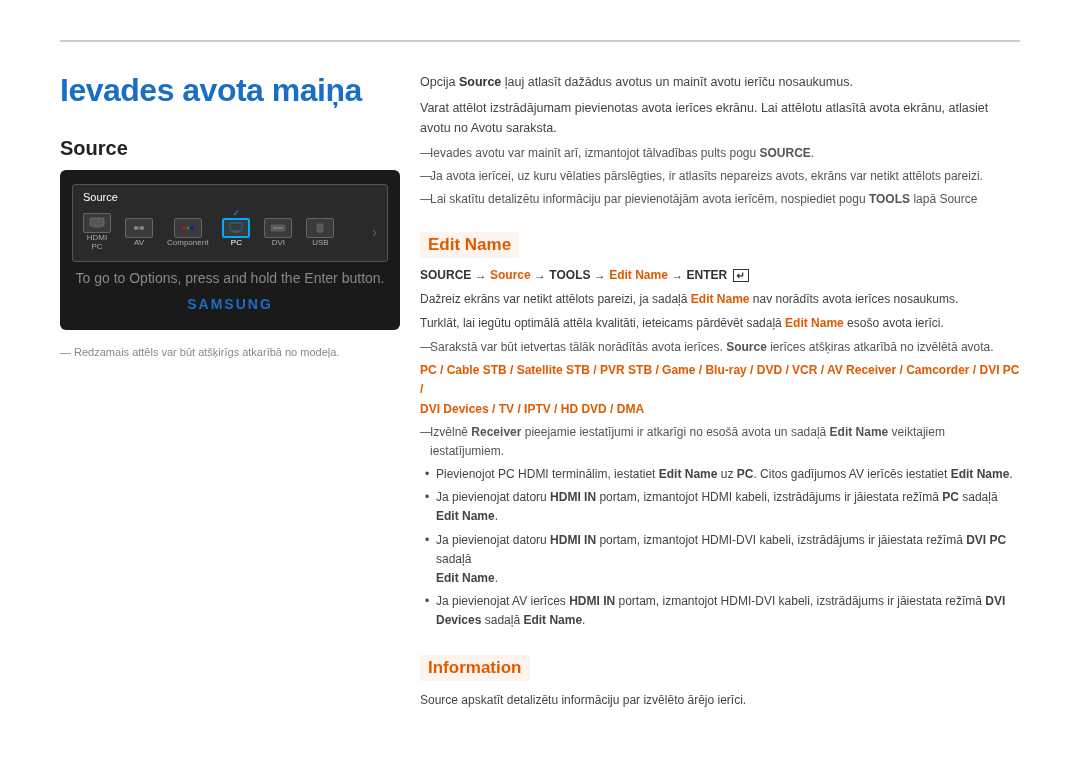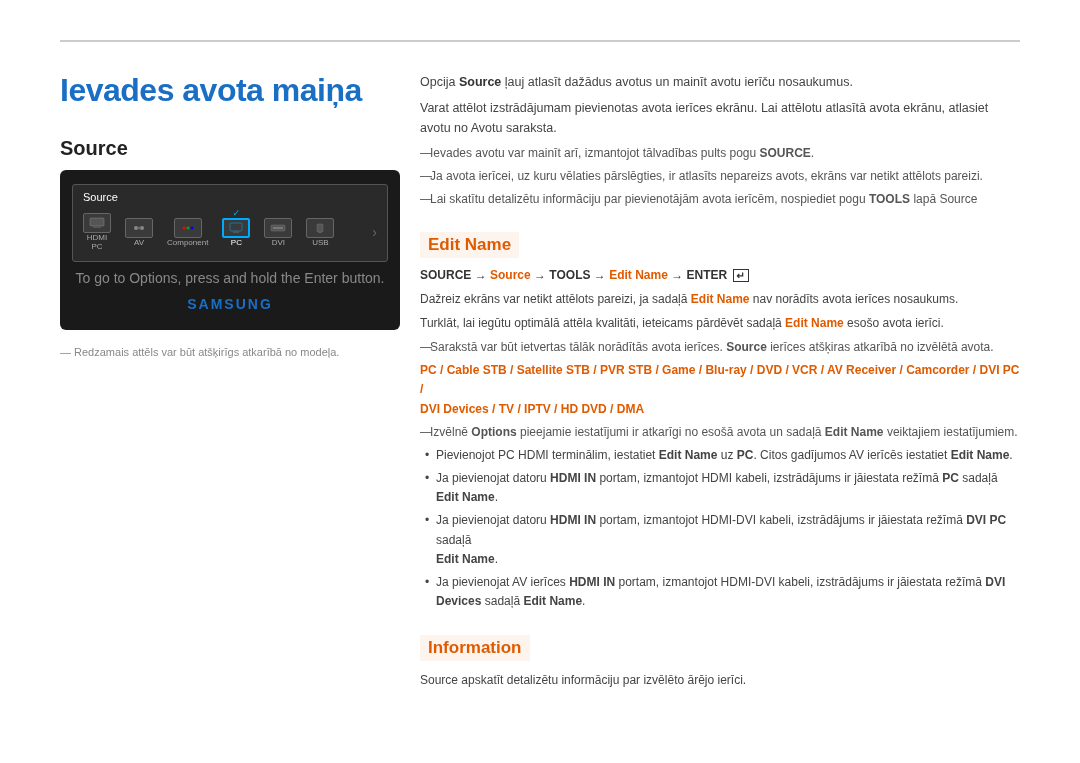--- a/index.html
+++ b/index.html
@@ -343,21 +343,21 @@
       <div class="bullet-item">
         Sarakstā var būt ietvertas tālāk norādītās avota ierīces. <strong>Source</strong> ierīces atšķiras atkarībā no izvēlētā avota.
       </div>
 
       <p class="body-text" style="margin-top:4px;margin-bottom:4px;">
         <span class="orange">PC / Cable STB / Satellite STB / PVR STB / Game / Blu-ray / DVD / VCR / AV Receiver / Camcorder / DVI PC /</span><br>
         <span class="orange">DVI Devices / TV / IPTV / HD DVD / DMA</span>
       </p>
 
       <div class="bullet-item">
-        Izvēlnē <strong>Options</strong> pieejamie iestatījumi ir atkarīgi no esošā avota un sadaļā <strong class="orange">Edit Name</strong> veiktajiem iestatījumiem.
+        Izvēlnē <strong>Receiver</strong> pieejamie iestatījumi ir atkarīgi no esošā avota un sadaļā <strong class="orange">Edit Name</strong> veiktajiem iestatījumiem.
       </div>
 
       <div class="bullet-dot">
         Pievienojot PC HDMI terminālim, iestatiet <strong class="orange">Edit Name</strong> uz <strong>PC</strong>. Citos gadījumos AV ierīcēs iestatiet <strong class="orange">Edit Name</strong>.
       </div>
       <div class="bullet-dot">
         Ja pievienojat datoru <strong>HDMI IN</strong> portam, izmantojot HDMI kabeli, izstrādājums ir jāiestata režīmā <strong>PC</strong> sadaļā <strong class="orange">Edit Name</strong>.
       </div>
       <div class="bullet-dot">
         Ja pievienojat datoru <strong>HDMI IN</strong> portam, izmantojot HDMI-DVI kabeli, izstrādājums ir jāiestata režīmā <strong>DVI PC</strong> sadaļā<br>

